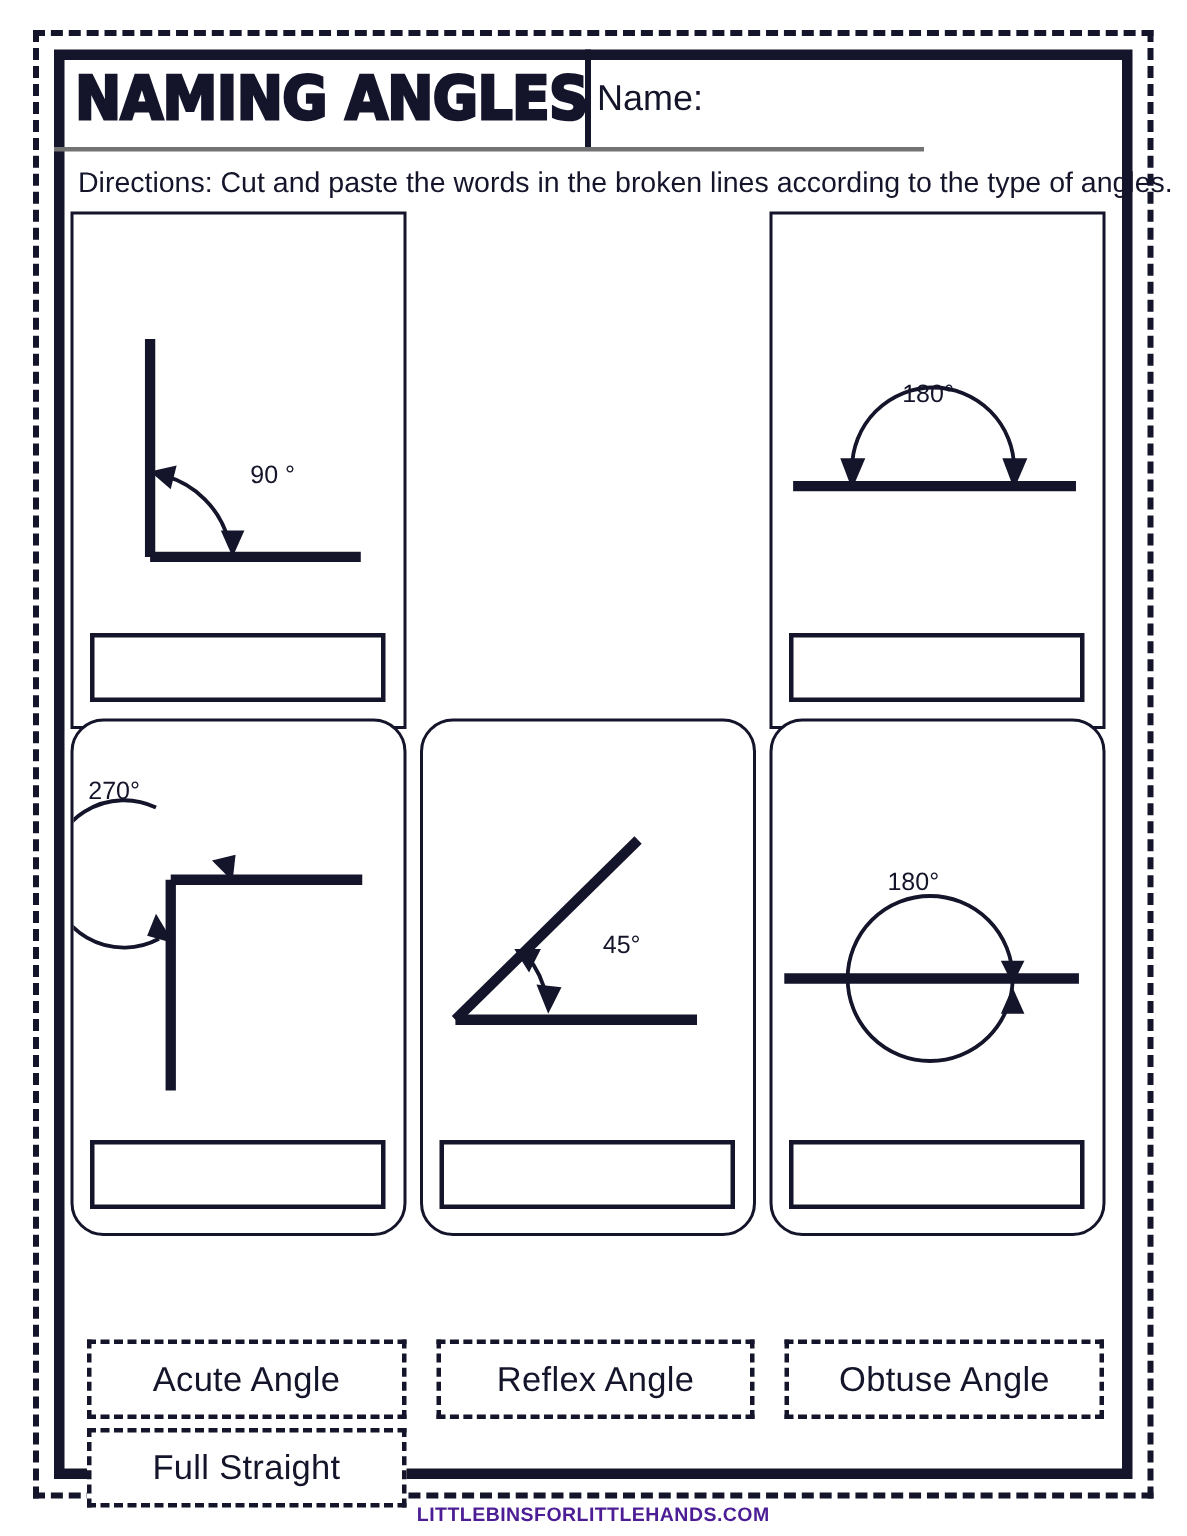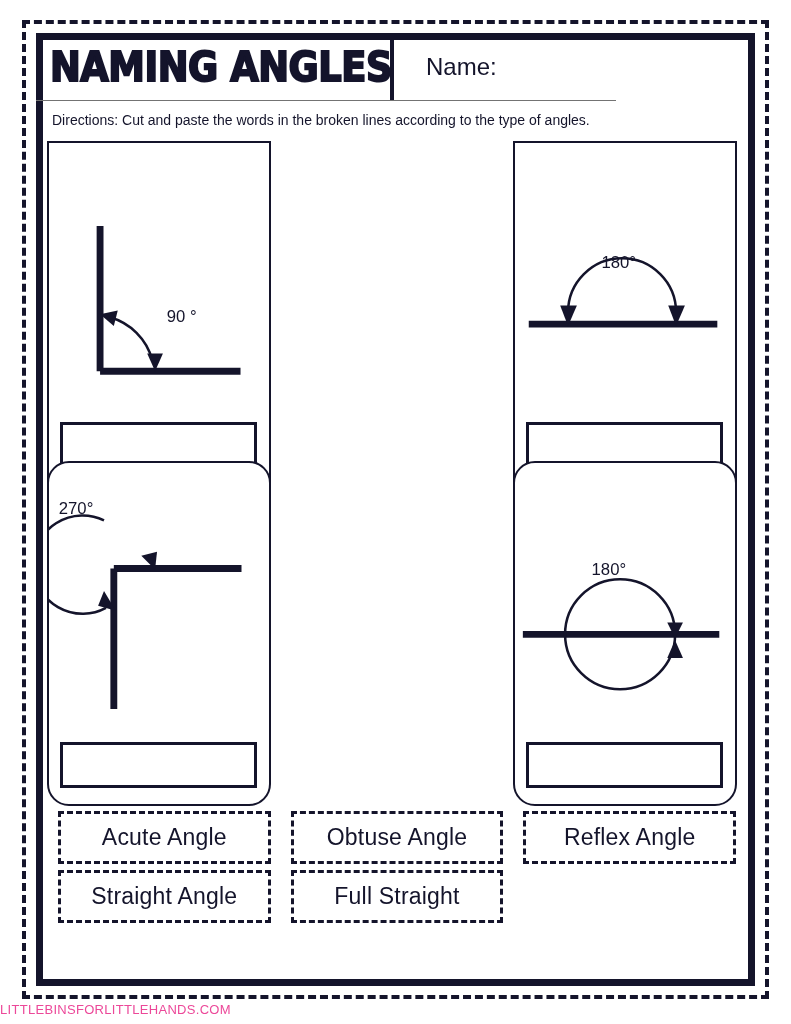--- a/index.html
+++ b/index.html
@@ -42,21 +42,21 @@
   }
 
   
   .header {
     position: absolute;
     left: 36px;
     top: 33px;
     width: 580px;
     height: 68px;
     box-sizing: border-box;
-    border-bottom: 1px solid #737373;
+    border-bottom: 3px solid #737373;
     display: flex;
     align-items: stretch;
   }
   .title-cell {
     width: 358px;
     display: flex;
     align-items: center;
     padding-left: 14px;
     box-sizing: border-box;
     border-right: 4px solid #14142b;
@@ -70,36 +70,36 @@
     transform: scaleX(0.92);
     transform-origin: left center;
     -webkit-text-stroke: 2px #14142b;
     color: #14142b;
     white-space: nowrap;
   }
   .name-cell {
     flex: 1;
     display: flex;
     align-items: center;
-    padding-left: 32px;
+    padding-left: 4px;
     box-sizing: border-box;
   }
   .name-label {
     font-size: 24px;
     font-weight: 400;
     color: #14142b;
   }
 
   
   .directions {
     position: absolute;
     left: 52px;
     top: 112px;
     width: 690px;
-    font-size: 14px;
+    font-size: 19px;
     color: #14142b;
     white-space: nowrap;
   }
 
   
   .grid {
     position: absolute;
     left: 47px;
     top: 141px;
     width: 697px;
@@ -110,21 +110,21 @@
     width: 224px;
     height: 345px;
     border: 2.5px solid #14142b;
     box-sizing: border-box;
     background: #ffffff;
   }
   .col-0 { left: 0px; }
   .col-1 { left: 233px; }
   .col-2 { left: 466px; }
   .row-0 { top: 0px; }
-  .row-1 { top: 320px; border-radius: 22px; }
+  .row-1 { top: 338px; border-radius: 22px; }
 
   .figure-area {
     position: absolute;
     left: 0;
     top: 0;
     width: 100%;
     height: 268px;
   }
   .figure-area svg {
     display: block;
@@ -146,21 +146,21 @@
   .answer-box-inner {
     position: absolute;
     inset: 2px;
     border: 1px solid #ffffff;
   }
 
   
   .word-bank {
     position: absolute;
     left: 58px;
-    top: 811px;
+    top: 893px;
     width: 678px;
     height: 112px;
     display: grid;
     grid-template-columns: repeat(3, 1fr);
     grid-template-rows: repeat(2, 1fr);
     column-gap: 20px;
     row-gap: 6px;
   }
   .word-card {
     border: 3px dashed #14142b;
@@ -173,23 +173,25 @@
     color: #14142b;
     letter-spacing: 0.2px;
   }
 
   
   .footer {
     position: absolute;
     left: 0;
     top: 1002px;
     width: 791px;
+    text-align: center;
     font-size: 13px;
     letter-spacing: 0.3px;
-    color: #ec4899;
+    color: #4c1d95;
+    font-weight: bold;
   }
 
   .deg-label {
     font-size: 17px;
     fill: #14142b;
     font-family: "Liberation Sans", sans-serif;
   }
 </style>
 </head>
 <body>
@@ -256,39 +258,55 @@
         <polygon points="108,106 94,92 110,88" fill="#14142b"></polygon>
         <polygon points="68,148 50,143 56,128" fill="#14142b"></polygon>
         <text class="deg-label" x="10" y="50">270°</text>
       </svg>
     </div>
     <div class="answer-box">
       <div class="answer-box-inner"></div>
     </div>
   </div>
 
+  <div class="angle-cell col-1 row-1">
+    <div class="figure-area">
+      <svg viewBox="0 0 224 268" preserveAspectRatio="xMidYMid meet">
+        <g stroke="#14142b" fill="none" stroke-width="7" stroke-linecap="butt">
+          <path d="M 22 200 L 146 78"></path>
+          <path d="M 22 200 L 186 200"></path>
+        </g>
+        <path d="M 70 156 A 62 62 0 0 1 84 186" stroke="#14142b" fill="none" stroke-width="2.6"></path>
+        <polygon points="62,152 80,152 72,168" fill="#14142b"></polygon>
+        <polygon points="85,196 77,176 94,178" fill="#14142b"></polygon>
+        <text class="deg-label" x="122" y="155">45°</text>
+      </svg>
+    </div>
+    <div class="answer-box">
+      <div class="answer-box-inner"></div>
+    </div>
+  </div>
 
   <div class="angle-cell col-2 row-1">
     <div class="figure-area">
       <svg viewBox="0 0 224 268" preserveAspectRatio="xMidYMid meet">
         <path d="M 8 172 L 208 172" stroke="#14142b" stroke-width="7" fill="none"></path>
         <circle cx="107" cy="172" r="56" stroke="#14142b" stroke-width="2.6" fill="none"></circle>
         <polygon points="155,160 171,160 163,176" fill="#14142b"></polygon>
         <polygon points="155,196 163,178 171,196" fill="#14142b"></polygon>
         <text class="deg-label" x="78" y="112">180°</text>
       </svg>
     </div>
     <div class="answer-box">
       <div class="answer-box-inner"></div>
     </div>
   </div>
 
 </div>
 
 <div class="word-bank">
   <div class="word-card">Acute Angle</div>
+  <div class="word-card">Reflex Angle</div>
   <div class="word-card">Obtuse Angle</div>
-  <div class="word-card">Reflex Angle</div>
-  <div class="word-card">Straight Angle</div>
   <div class="word-card">Full Straight</div>
 </div>
 
 <div class="footer">LITTLEBINSFORLITTLEHANDS.COM</div>
 
 </body></html>

